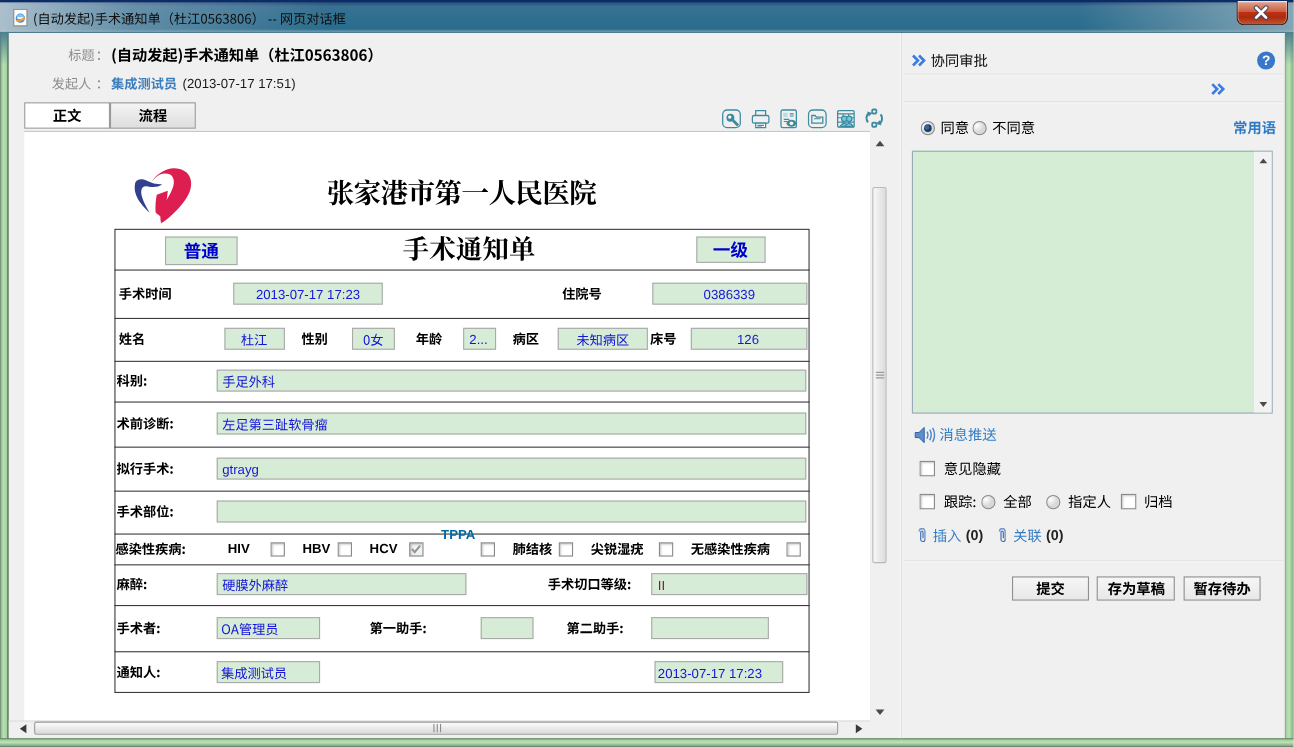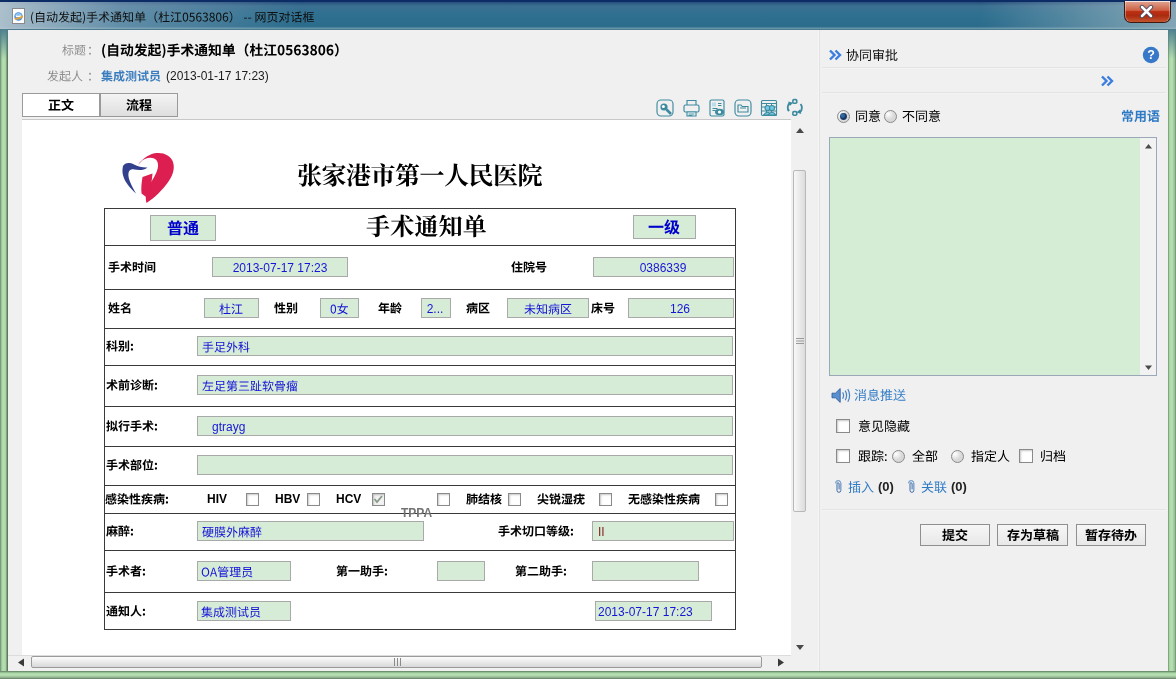--- a/index.html
+++ b/index.html
@@ -299,21 +299,21 @@
     </svg>
     <svg style="position:absolute;left:101.0px;top:68.0px;" width="61" height="16">
       <g fill="#3a7dbe" transform="translate(0,12.5) scale(0.012000,-0.012000)">
         <use href="#z51" x="0"></use>
         <use href="#z52" x="1000"></use>
         <use href="#z53" x="2000"></use>
         <use href="#z54" x="3000"></use>
         <use href="#z55" x="4000"></use>
       </g>
     </svg>
-    <div style="position:absolute;left:166.0px;top:66.6px;font-family:'Liberation Sans',sans-serif;font-size:12px;font-weight:400;color:#1a1a1a;white-space:nowrap;line-height:18px;">(2013-01-17 17:23)</div>
+    <div style="position:absolute;left:166.0px;top:66.6px;font-family:'Liberation Sans',sans-serif;font-size:12px;font-weight:400;color:#1a1a1a;white-space:nowrap;line-height:18px;">(2013-07-17 17:51)</div>
     <div style="position:absolute;left:22px;top:93px;width:78px;height:24px;background:#fff;border:1px solid #9a9a9a;box-sizing:border-box;"></div>
     <div style="position:absolute;left:100px;top:93px;width:78px;height:24px;background:linear-gradient(180deg,#f4f4f4,#dedede);border:1px solid #9a9a9a;box-sizing:border-box;"></div>
     <svg style="position:absolute;left:48.0px;top:96.0px;" width="27" height="17">
       <g fill="#000" transform="translate(0,13.9) scale(0.013000,-0.013000)">
         <use href="#z56" x="0"></use>
         <use href="#z57" x="1000"></use>
       </g>
     </svg>
     <svg style="position:absolute;left:126.0px;top:96.0px;" width="27" height="17">
       <g fill="#000" transform="translate(0,13.9) scale(0.013000,-0.013000)">
@@ -556,21 +556,21 @@
     <svg style="position:absolute;left:106.0px;top:418.0px;" width="53" height="16">
       <g fill="#000" transform="translate(0,12.5) scale(0.012000,-0.012000)">
         <use href="#z111" x="0"></use>
         <use href="#z112" x="1000"></use>
         <use href="#z36" x="2000"></use>
         <use href="#z37" x="3000"></use>
         <use href="#z97" x="4000"></use>
       </g>
     </svg>
     <div style="position:absolute;left:197px;top:416px;width:536px;height:20px;background:#d7ecd7;border:1px solid #a9a9a9;box-sizing:border-box;"></div>
-    <div style="position:absolute;left:202.0px;top:418.0px;font-family:'Liberation Sans',sans-serif;font-size:12px;font-weight:400;color:#1616d8;white-space:nowrap;line-height:18px;margin-left:10px;">gtrayg</div>
+    <div style="position:absolute;left:202.0px;top:418.0px;font-family:'Liberation Sans',sans-serif;font-size:12px;font-weight:400;color:#1616d8;white-space:nowrap;line-height:18px;">gtrayg</div>
     <svg style="position:absolute;left:106.0px;top:457.0px;" width="53" height="16">
       <g fill="#000" transform="translate(0,12.5) scale(0.012000,-0.012000)">
         <use href="#z36" x="0"></use>
         <use href="#z37" x="1000"></use>
         <use href="#z113" x="2000"></use>
         <use href="#z114" x="3000"></use>
         <use href="#z97" x="4000"></use>
       </g>
     </svg>
     <div style="position:absolute;left:197px;top:455px;width:536px;height:20px;background:#d7ecd7;border:1px solid #a9a9a9;box-sizing:border-box;"></div>
@@ -586,21 +586,21 @@
     </svg>
     <div style="position:absolute;left:207.0px;top:490.0px;font-family:'Liberation Sans',sans-serif;font-size:12px;font-weight:700;color:#000;white-space:nowrap;line-height:18px;">HIV</div>
     <div style="position:absolute;left:246px;top:492.5px;width:13px;height:13px;background:#fff;border:1px solid #8a8a8a;box-sizing:border-box;box-shadow:inset 1px 1px 2px rgba(0,0,0,.22);"></div>
     <div style="position:absolute;left:275.0px;top:490.0px;font-family:'Liberation Sans',sans-serif;font-size:12px;font-weight:700;color:#000;white-space:nowrap;line-height:18px;">HBV</div>
     <div style="position:absolute;left:307px;top:492.5px;width:13px;height:13px;background:#fff;border:1px solid #8a8a8a;box-sizing:border-box;box-shadow:inset 1px 1px 2px rgba(0,0,0,.22);"></div>
     <div style="position:absolute;left:336.0px;top:490.0px;font-family:'Liberation Sans',sans-serif;font-size:12px;font-weight:700;color:#000;white-space:nowrap;line-height:18px;">HCV</div>
     <div style="position:absolute;left:372px;top:492.5px;width:13px;height:13px;background:#f2f2f2;border:1px solid #8a8a8a;box-sizing:border-box;box-shadow:inset 1px 1px 2px rgba(0,0,0,.22);"></div>
     <svg style="position:absolute;left:372px;top:492.5px" width="13" height="13">
       <path d="M2.5 6 L5 9 L10 3" stroke="#8a9a8a" stroke-width="1.8" fill="none"></path>
     </svg>
-    <div style="position:absolute;left:401.0px;top:504px;font-family:'Liberation Sans',sans-serif;font-size:12px;font-weight:700;color:#737373;white-space:nowrap;line-height:18px;">TPPA</div>
+    <div style="position:absolute;left:401.0px;top:477px;font-family:'Liberation Sans',sans-serif;font-size:12px;font-weight:700;color:#0369a1;white-space:nowrap;line-height:18px;">TPPA</div>
     <div style="position:absolute;left:437px;top:492.5px;width:13px;height:13px;background:#fff;border:1px solid #8a8a8a;box-sizing:border-box;box-shadow:inset 1px 1px 2px rgba(0,0,0,.22);"></div>
     <svg style="position:absolute;left:466.0px;top:491.0px;" width="37" height="16">
       <g fill="#000" transform="translate(0,12.5) scale(0.012000,-0.012000)">
         <use href="#z118" x="0"></use>
         <use href="#z119" x="1000"></use>
         <use href="#z120" x="2000"></use>
       </g>
     </svg>
     <div style="position:absolute;left:508px;top:492.5px;width:13px;height:13px;background:#fff;border:1px solid #8a8a8a;box-sizing:border-box;box-shadow:inset 1px 1px 2px rgba(0,0,0,.22);"></div>
     <svg style="position:absolute;left:537.0px;top:491.0px;" width="49" height="16">

